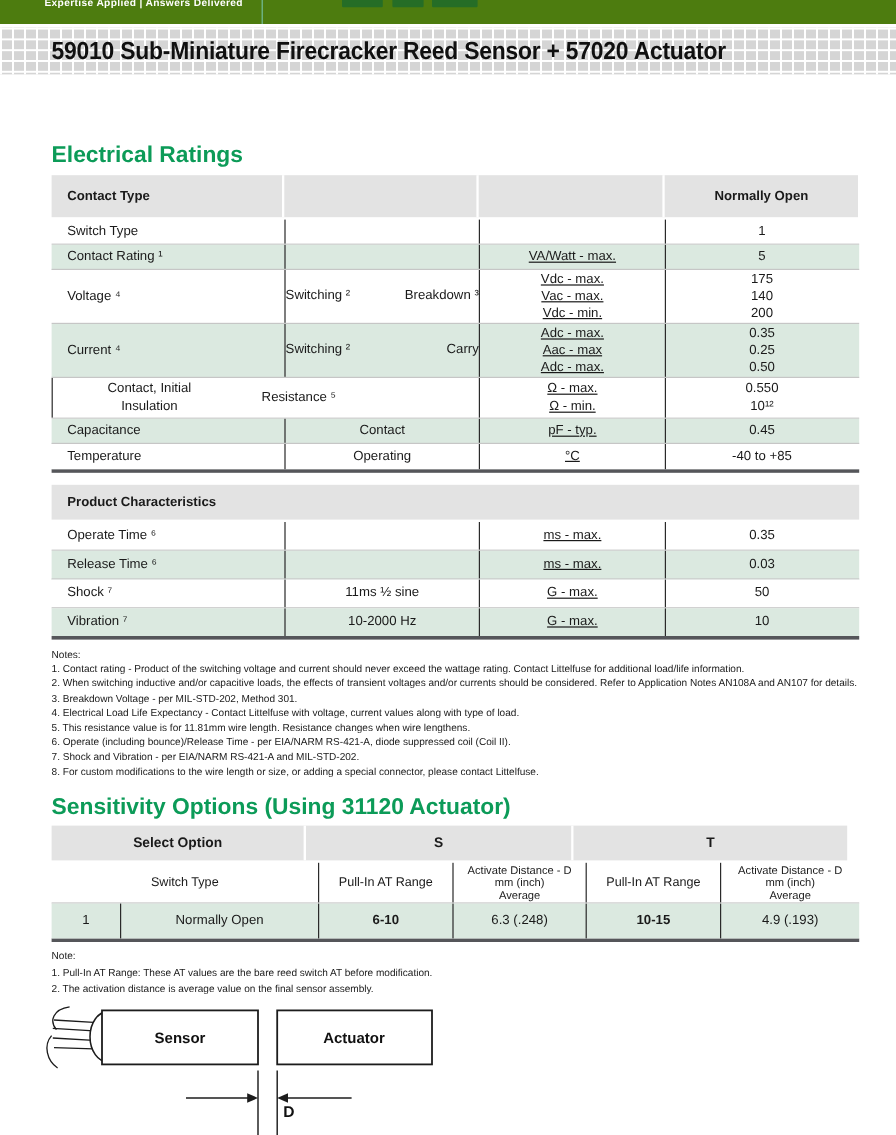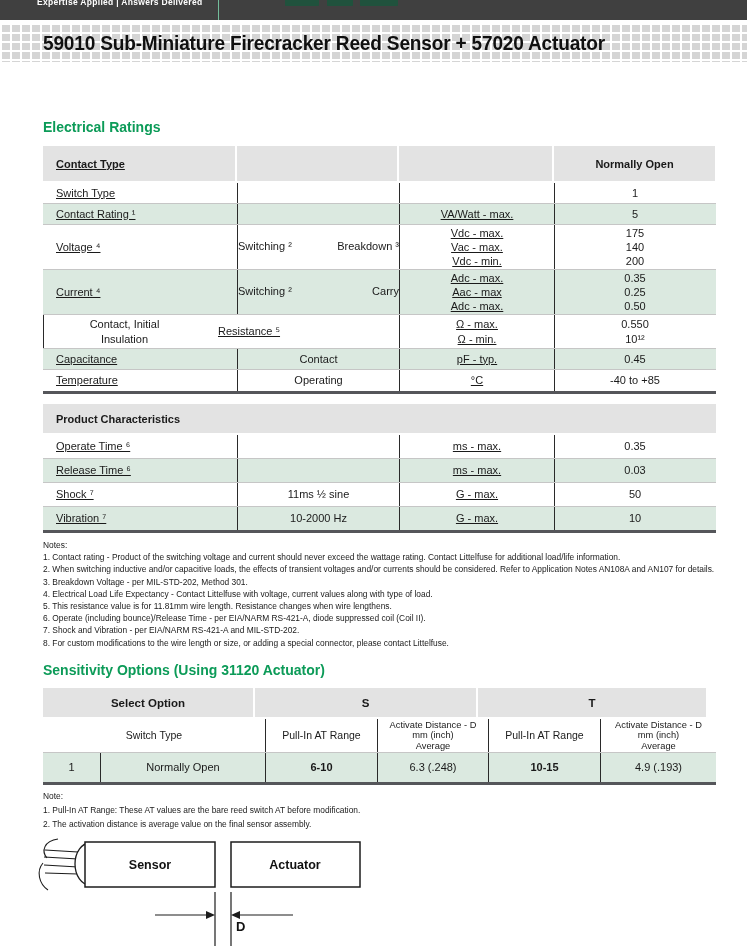--- a/index.html
+++ b/index.html
@@ -1,54 +1,54 @@
 <!DOCTYPE html>
 <html><head>
 <meta charset="utf-8">
 <style>
   html,body{margin:0;padding:0;background:#fff;}
   body{font-family:"Liberation Sans",sans-serif;color:#1a1a1a;}
   .page{position:relative;width:747px;height:946px;background:#fff;overflow:hidden;}
 
   
-  .topbar{position:absolute;left:0;top:0;width:747px;height:20px;background:#404040;overflow:hidden;}
+  .topbar{position:absolute;left:0;top:0;width:747px;height:20px;background:#4d7c0f;overflow:hidden;}
   .tagline{position:absolute;left:37px;top:-3px;color:#fff;font-size:8.5px;font-weight:700;letter-spacing:.3px;white-space:nowrap;}
   .topbar-divider{position:absolute;left:218px;top:0;width:1px;height:20px;background:#73BD9B;}
   .wm{position:absolute;top:-2px;height:8px;background:#05603A;opacity:.55;border-radius:1px;}
   .wm1{left:285px;width:34px;} .wm2{left:327px;width:26px;} .wm3{left:360px;width:38px;}
 
   
   .titleband{position:absolute;left:0;top:23px;width:747px;height:39px;
     background-color:#D5D5D5;
     background-image:linear-gradient(to right,#fff 2px,transparent 2px),linear-gradient(to bottom,#fff 2px,transparent 2px);
     background-size:10px 9px;display:flex;align-items:center;}
   .titleband h1{margin:0 0 0 43px;font-size:20.5px;font-weight:700;color:#101010;white-space:nowrap;
     transform:scaleX(.93);transform-origin:left center;letter-spacing:-.2px;}
 
   
-  .green-heading{position:absolute;left:43px;margin:0;font-size:14px;font-weight:700;color:#0C9B58;white-space:nowrap;}
+  .green-heading{position:absolute;left:43px;margin:0;font-size:19px;font-weight:700;color:#0C9B58;white-space:nowrap;}
   #elec-heading{top:119px;} #sens-heading{top:662px;}
 
   
   .tbl{position:absolute;left:43px;width:673px;}
   .hrow{display:flex;}
   .th{box-sizing:border-box;background:#E3E3E3;display:flex;align-items:center;justify-content:center;
       font-weight:700;font-size:11px;}
   .th.gap{border-right:2px solid #fff;}
   .th.left{justify-content:flex-start;padding-left:13px;}
   .tbody{margin-top:2px;border-bottom:3px solid #55565A;}
   .trow{display:flex;background:#fff;border-bottom:1px solid #C6C6C6;}
   .trow:last-child{border-bottom:none;}
   .trow.tint{background:#DBE9E0;}
   .td{box-sizing:border-box;display:flex;align-items:center;justify-content:center;
       font-size:11px;line-height:14.3px;text-align:center;white-space:pre-line;}
   .td.left{justify-content:flex-start;text-align:left;padding-left:13px;}
   .td.div{border-left:1px solid #2A2A2A;}
   .td.split{flex-direction:row;justify-content:space-between;padding:3px 0 4px 0;}
-  .c1{width:194px;text-decoration:underline;} .c2{width:162px;} .c3{width:155px;text-decoration:underline;} .c4{width:161px;}
+  .c1{width:194px;} .c2{width:162px;} .c3{width:155px;text-decoration:underline;} .c4{width:161px;}
   .h20{height:20px;} .h21{height:21px;} .h23{height:23px;} .h33{height:33px;} .h44{height:44px;}
 
   #elec-table{top:146px;}
   #elec-table .hrow .th{height:35px;}
 
   #prod-table{top:404px;}
   .prod-head{height:29px;background:#E3E3E3;display:flex;align-items:center;padding-left:13px;
      font-weight:700;font-size:11px;box-sizing:border-box;}
 
   

